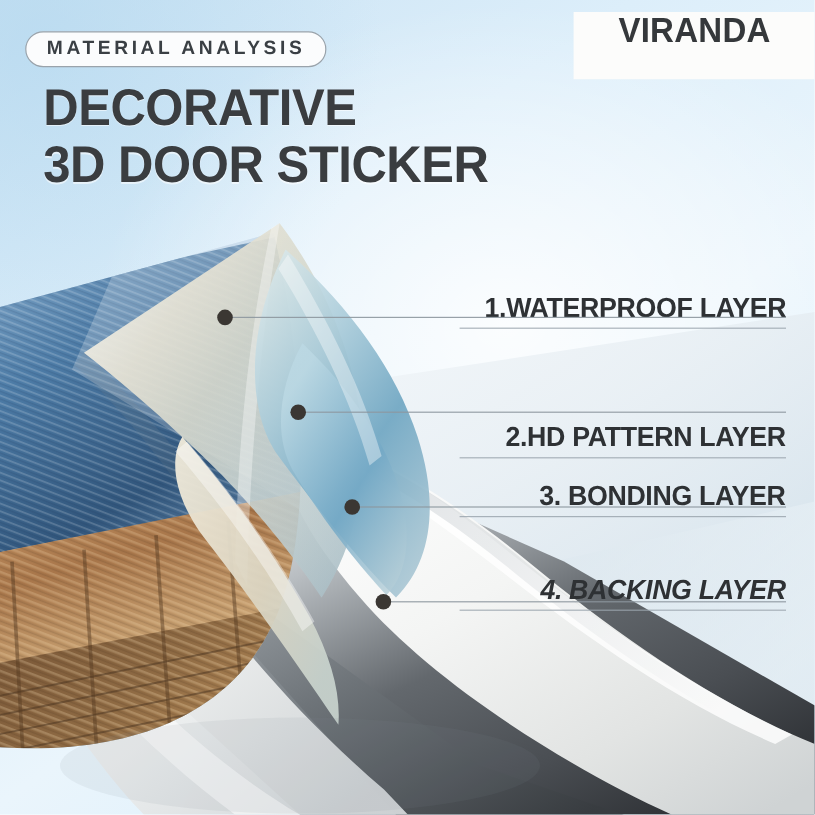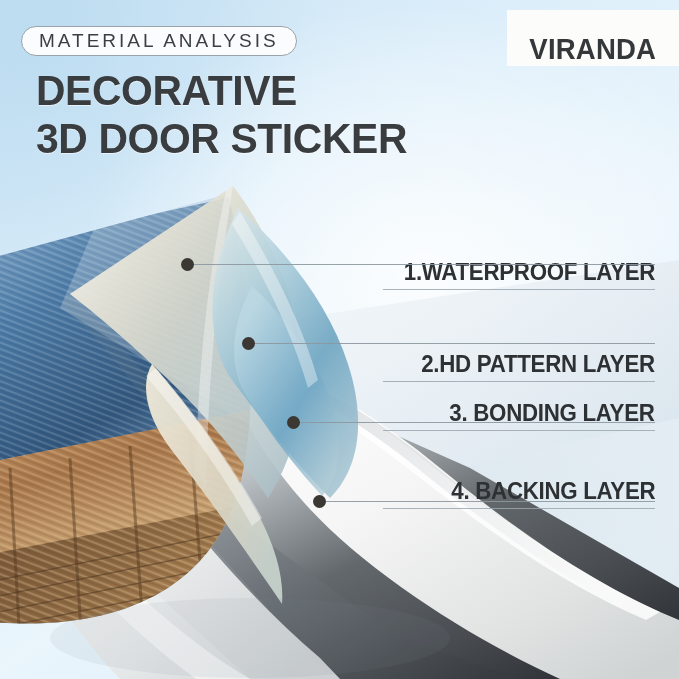--- a/index.html
+++ b/index.html
@@ -35,24 +35,24 @@
     height: 30px;
     padding: 0 17px;
     display: flex;
     align-items: center;
     border: 1.3px solid #9aa3ab;
     border-radius: 16px;
     background: #fbfcfd;
     box-sizing: border-box;
   }
   #badge-label {
-    font-size: 19px;
+    font-size: 16px;
     letter-spacing: 3.0px;
     color: #3a3f44;
-    font-weight: 400;
+    font-weight: 700;
     white-space: nowrap;
   }
   #title-block {
     position: absolute;
     left: 22px;
     top: 66px;
     width: 460px;
     margin-left: 14px;
   }
   .title-line {
@@ -63,25 +63,25 @@
     letter-spacing: -0.4px;
     white-space: nowrap;
     text-shadow: 0 1px 0 rgba(255,255,255,0.55);
     transform: scaleX(0.95);
     transform-origin: left center;
   }
   #logo-box {
     position: absolute;
     right: 0px;
     top: 10px;
-    width: 172px;
+    width: 201px;
     height: 56px;
     background: #fcfcfb;
     display: flex;
-    align-items: flex-end;
+    align-items: flex-start;
     justify-content: center;
     margin-left: 20px;
   }
   #logo-text {
     font-size: 29px;
     font-weight: 700;
     color: #35383b;
     letter-spacing: 0.2px;
     transform: scaleX(0.95);
   }
@@ -114,24 +114,24 @@
     transform: scaleX(0.97);
     transform-origin: right center;
   }
   .callout-rule {
     margin-top: 3px;
     width: 272px;
     height: 1px;
     background: #9ba6ae;
     opacity: 0.85;
   }
-  #callout-1 { top: 259px; }
+  #callout-1 { top: 243px; }
   #callout-2 { top: 321px; margin-top: 30px; }
   #callout-3 { top: 400px; text-align: center; }
-  #callout-4 { top: 478px; }
+  #callout-4 { top: 478px; font-style: italic; }
 
   .leader {
     position: absolute;
     height: 1px;
     background: #8d979f;
     opacity: 0.9;
   }
   .dot {
     position: absolute;
     width: 13px;

